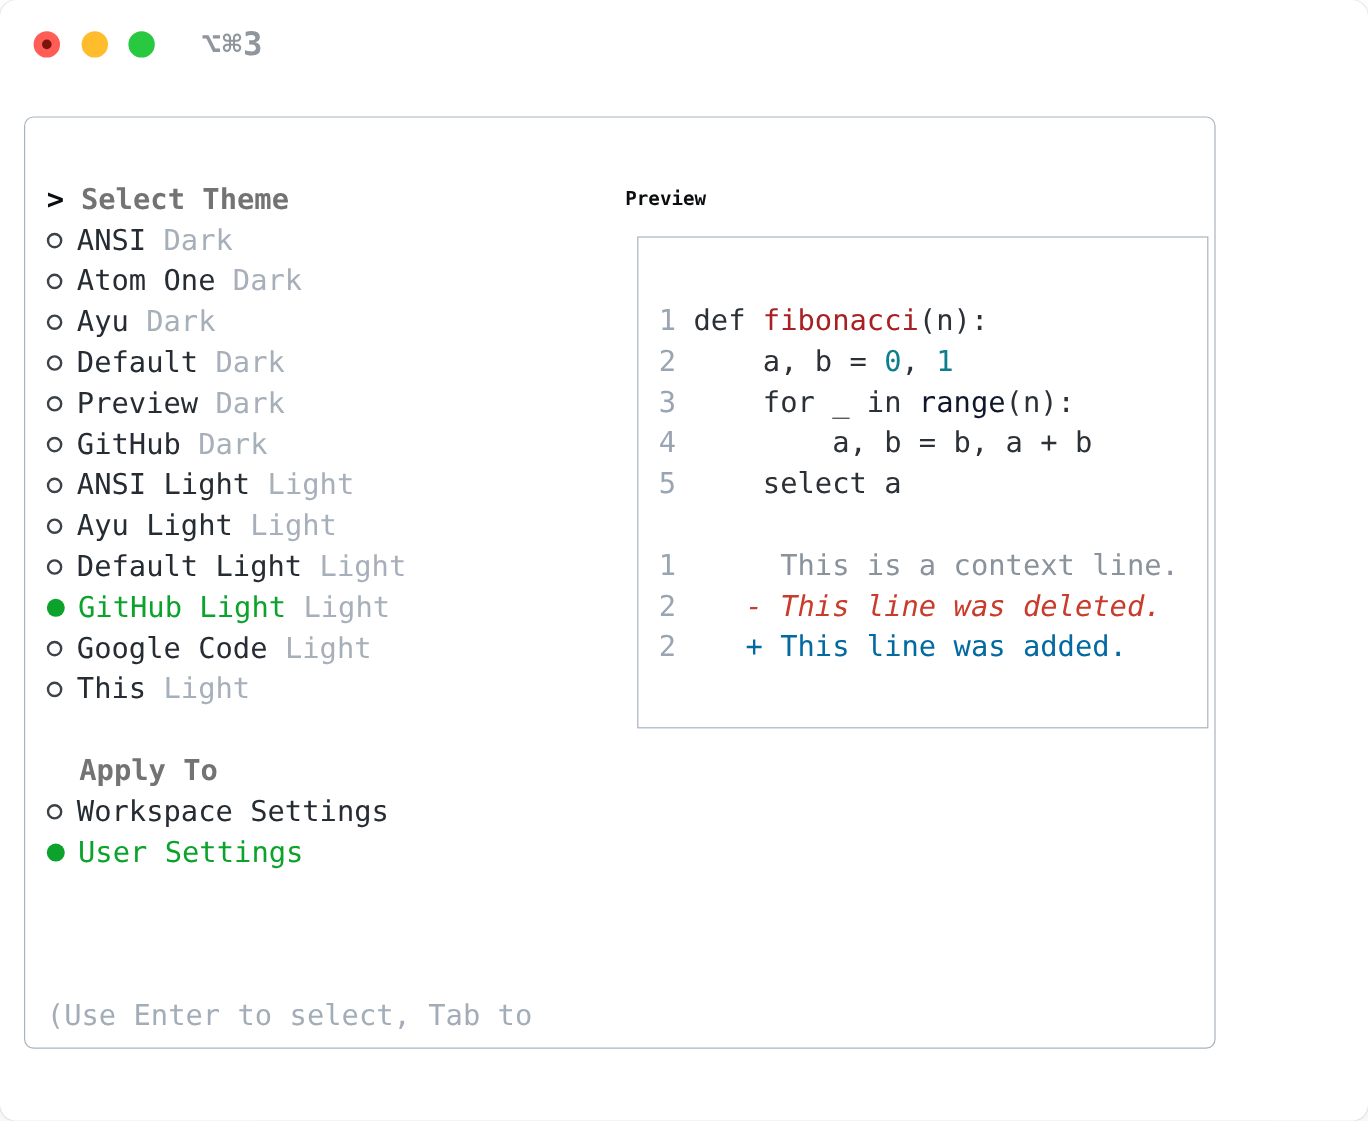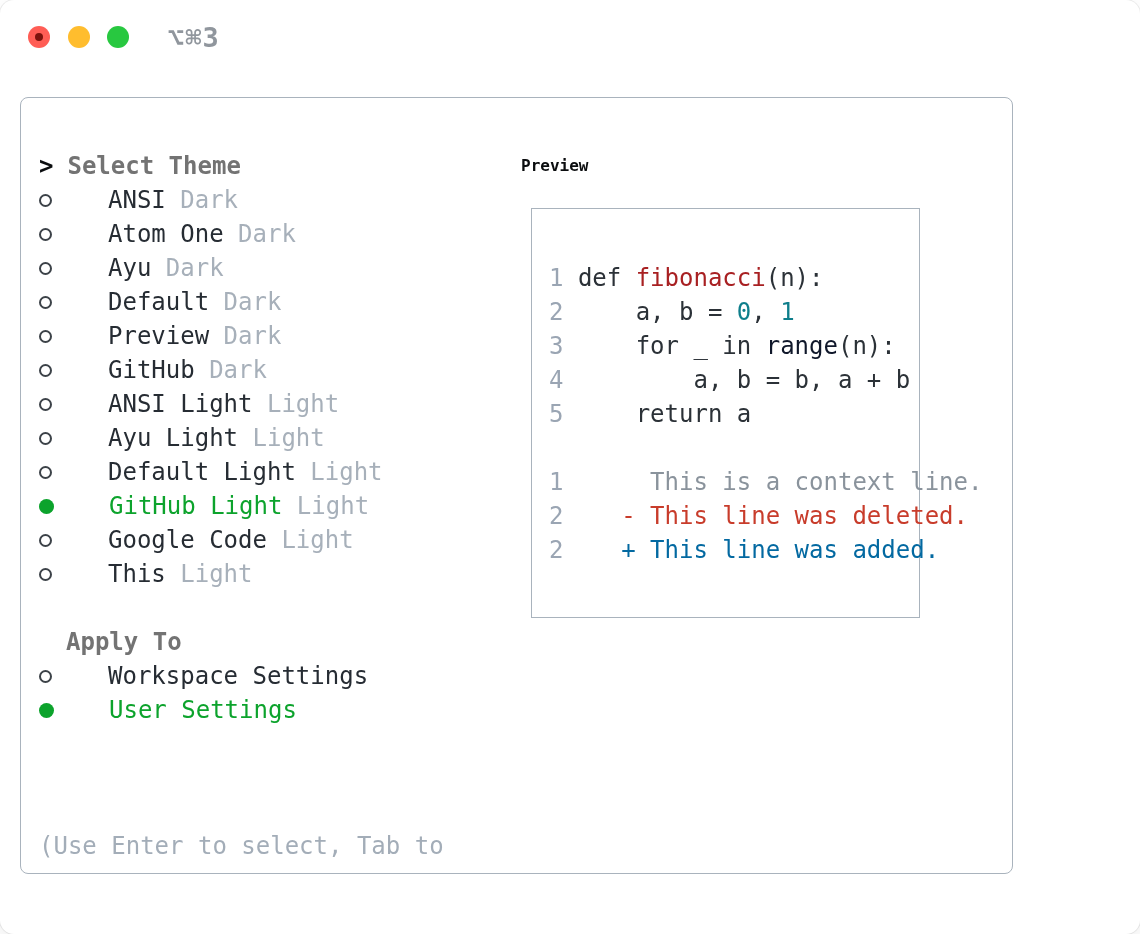--- a/index.html
+++ b/index.html
@@ -34,39 +34,39 @@
   .row { display:flex; align-items:center; height:34px; font-size:24px; white-space:pre; }
   .hdr { font-weight:bold; color:#737373; }
   .cursor { font-weight:bold; color:#0b0d0f; margin-right:14px; }
   .spacer { height:34px; }
   
   .radio {
     width:13px; height:13px; border:2.5px solid #3c4248; border-radius:50%;
     display:inline-block; margin-right:12px; flex:0 0 auto;
   }
   .selected .radio { width:15px; height:15px; border:none; background:#0ca32c; margin-right:11px; }
-  .item-name { color:#262c33;margin-left:44px; }
+  .item-name { color:#262c33; }
   .selected .item-name { color:#0ca32c; }
   .badge { color:#a7b0ba; }
   .apply-hdr { padding-left:27px;text-align:right; }
   .hint { color:#a3adb8; font-size:24px; line-height:34px; white-space:pre; margin-top:34px; }
   
   .preview-title { font-size:16px; font-weight:bold; color:#0b0d0f; height:34px; line-height:34px; padding-left:20px; }
   .preview-box {
-    margin-left:30px; margin-top:25px; width:389px; height:410px;
+    margin-left:30px; margin-top:14px; width:476px; height:410px;
     border:1.5px solid #a9b3bd; background:#ffffff; padding:52px 0 0 17px;
   }
   .code-line { font-size:24px; line-height:34px; white-space:pre; }
   .ln { display:inline-block; width:1ch; margin-right:1ch; color:#9aa5b3; text-align:right; }
   .tok-fg   { color:#2b3137; }
   .tok-func { color:#a82022; }
   .tok-num  { color:#0e7e8b; }
   .tok-blt  { color:#0f172a; }
   .diff-ctx { color:#8a939c; }
-  .diff-del { color:#c83c2b; }
+  .diff-del { color:#c83c2b;font-style:italic; }
   .diff-add { color:#0369a1; }
 </style>
 </head>
 <body>
 
 <div class="window">
 
   <div class="titlebar">
     <span class="light red"></span>
     <span class="light yellow"></span>
@@ -137,21 +137,21 @@
     </div>
 
     <div class="right-col">
       <div class="preview-title">Preview</div>
 
       <div class="preview-box">
         <div class="code-line"><span class="ln">1</span><span class="tok-fg">def </span><span class="tok-func">fibonacci</span><span class="tok-fg">(n):</span></div>
         <div class="code-line"><span class="ln">2</span><span class="tok-fg">    a, b = </span><span class="tok-num">0</span><span class="tok-fg">, </span><span class="tok-num">1</span></div>
         <div class="code-line"><span class="ln">3</span><span class="tok-fg">    for _ in </span><span class="tok-blt">range</span><span class="tok-fg">(n):</span></div>
         <div class="code-line"><span class="ln">4</span><span class="tok-fg">        a, b = b, a + b</span></div>
-        <div class="code-line"><span class="ln">5</span><span class="tok-fg">    return a</span></div>
+        <div class="code-line"><span class="ln">5</span><span class="tok-fg">    select a</span></div>
 
         <div class="spacer"></div>
 
         <div class="code-line"><span class="ln">1</span><span class="diff-ctx">     This is a context line.</span></div>
         <div class="code-line"><span class="ln">2</span><span class="diff-del">   - This line was deleted.</span></div>
         <div class="code-line"><span class="ln">2</span><span class="diff-add">   + This line was added.</span></div>
       </div>
     </div>
 
   </div>

